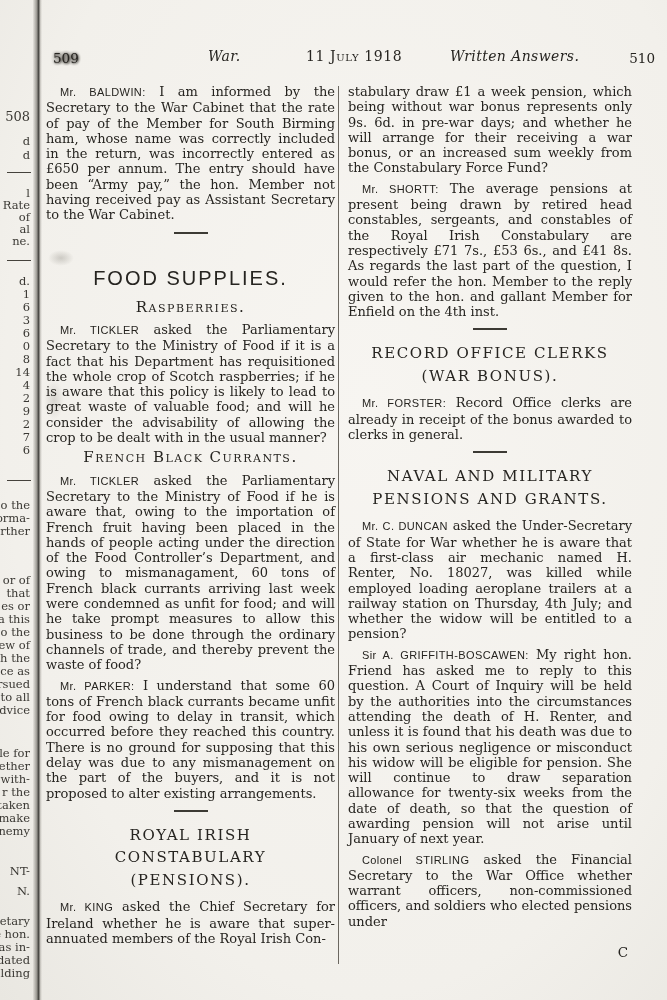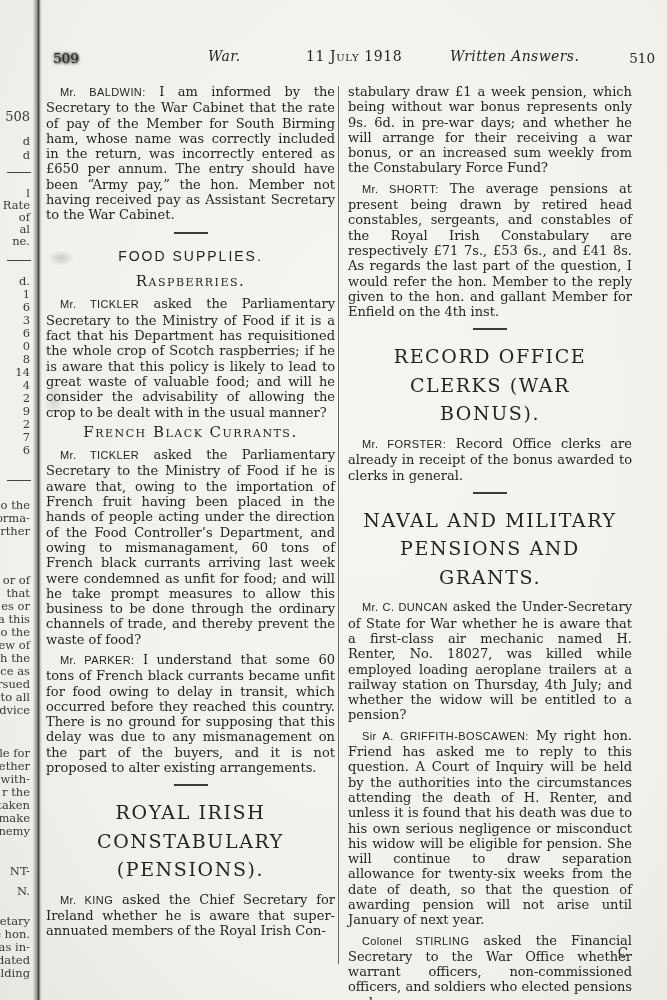--- a/index.html
+++ b/index.html
@@ -28,24 +28,24 @@
   
   .col{position:absolute;top:84px;font-size:13px;line-height:15.3px;text-align:justify;}
   .col-left{left:46px;width:289px;}
   .col-right{left:348px;width:284px;}
   .col-rule{position:absolute;left:338px;top:86px;width:1px;height:878px;background:#6b6760;}
   p.body{margin:0 0 5px 0;text-indent:14px;}
   p.body.noindent{text-indent:0;}
   .speaker{font-family:"Liberation Sans","DejaVu Sans",sans-serif;font-weight:normal;font-size:11px;letter-spacing:0.4px;}
   .divider{width:34px;height:2px;background:#3c3a34;margin:9px auto 9px auto;}
   h2.main-head{font-family:"Liberation Sans","DejaVu Sans",sans-serif;font-weight:normal;
-     font-size:14px;letter-spacing:2px;text-align:center;margin:14px 0 9px 0;text-indent:0;line-height:1.25;}
+     font-size:20px;letter-spacing:2px;text-align:center;margin:32px 0 9px 0;text-indent:0;line-height:1.25;}
   h3.sub-head{font-weight:normal;font-size:15px;font-variant:small-caps;letter-spacing:1.5px;
      text-align:center;margin:4px 0 7px 0;text-indent:0;}
-  h2.serif-head{font-weight:normal;font-size:19px;letter-spacing:1.6px;text-align:center;
+  h2.serif-head{font-weight:normal;font-size:15px;letter-spacing:1.6px;text-align:center;
      margin:12px 10px 8px 10px;text-indent:0;line-height:1.5;}
   .signature{position:absolute;right:38px;top:944px;font-size:13.5px;letter-spacing:1px;}
   .stain{position:absolute;border-radius:50%;pointer-events:none;}
   .stain.s1{left:48px;top:250px;width:26px;height:16px;background:radial-gradient(ellipse,rgba(90,86,76,0.25),rgba(90,86,76,0) 70%);}
   .stain.s2{left:44px;top:380px;width:20px;height:40px;background:radial-gradient(ellipse,rgba(90,86,76,0.18),rgba(90,86,76,0) 70%);}
 </style>
 </head>
 <body>
 
 <div class="scan">

